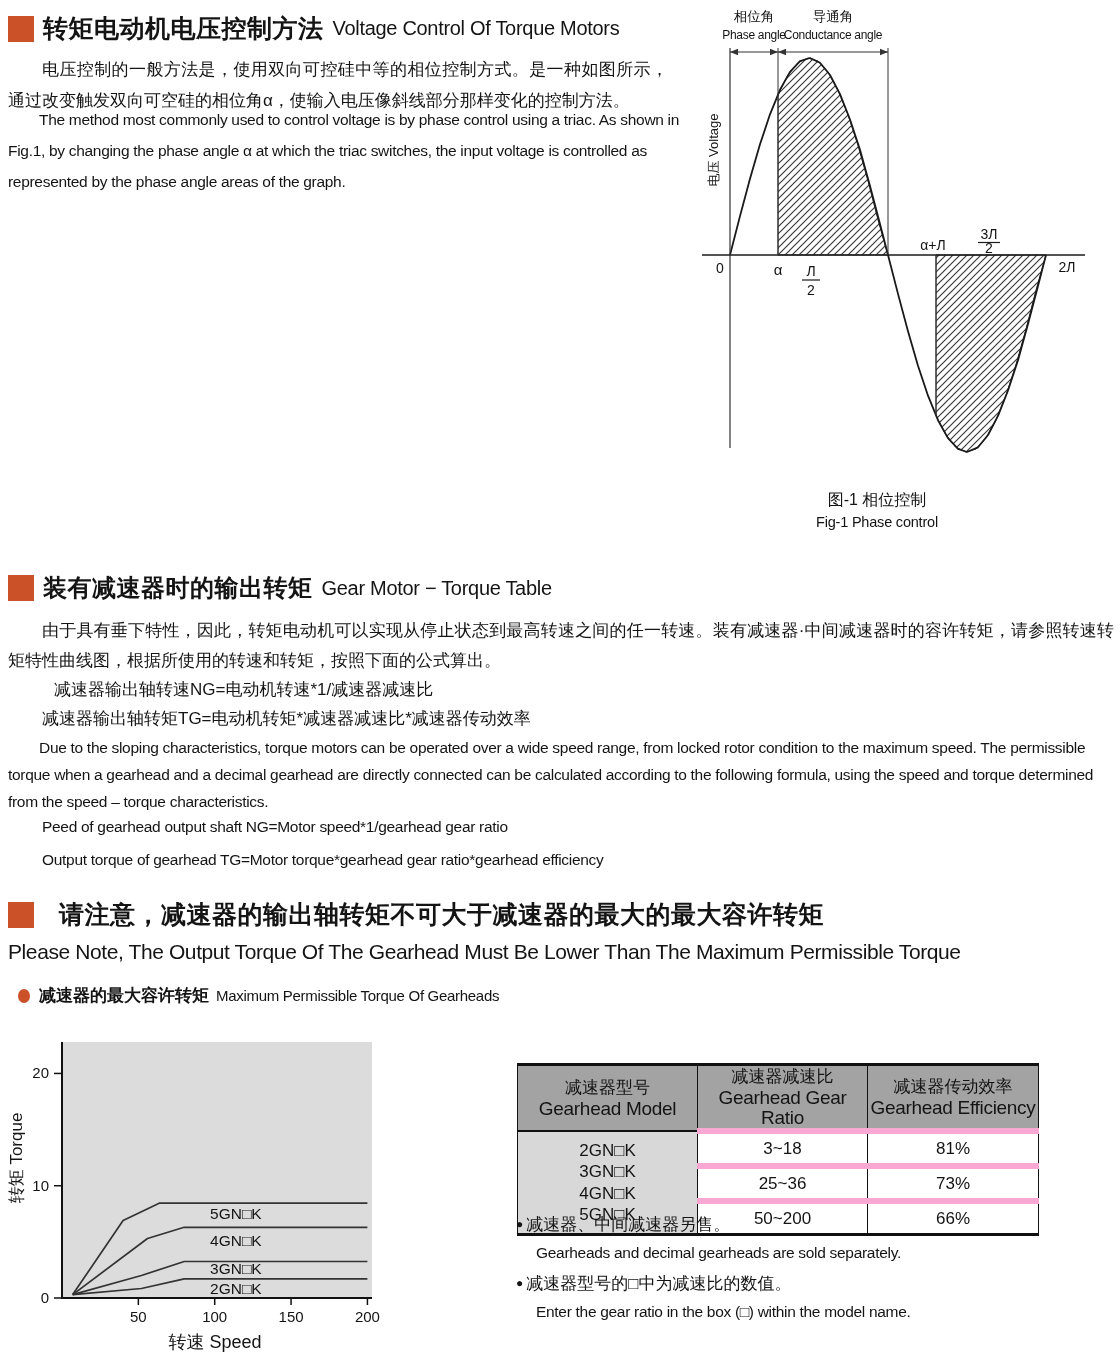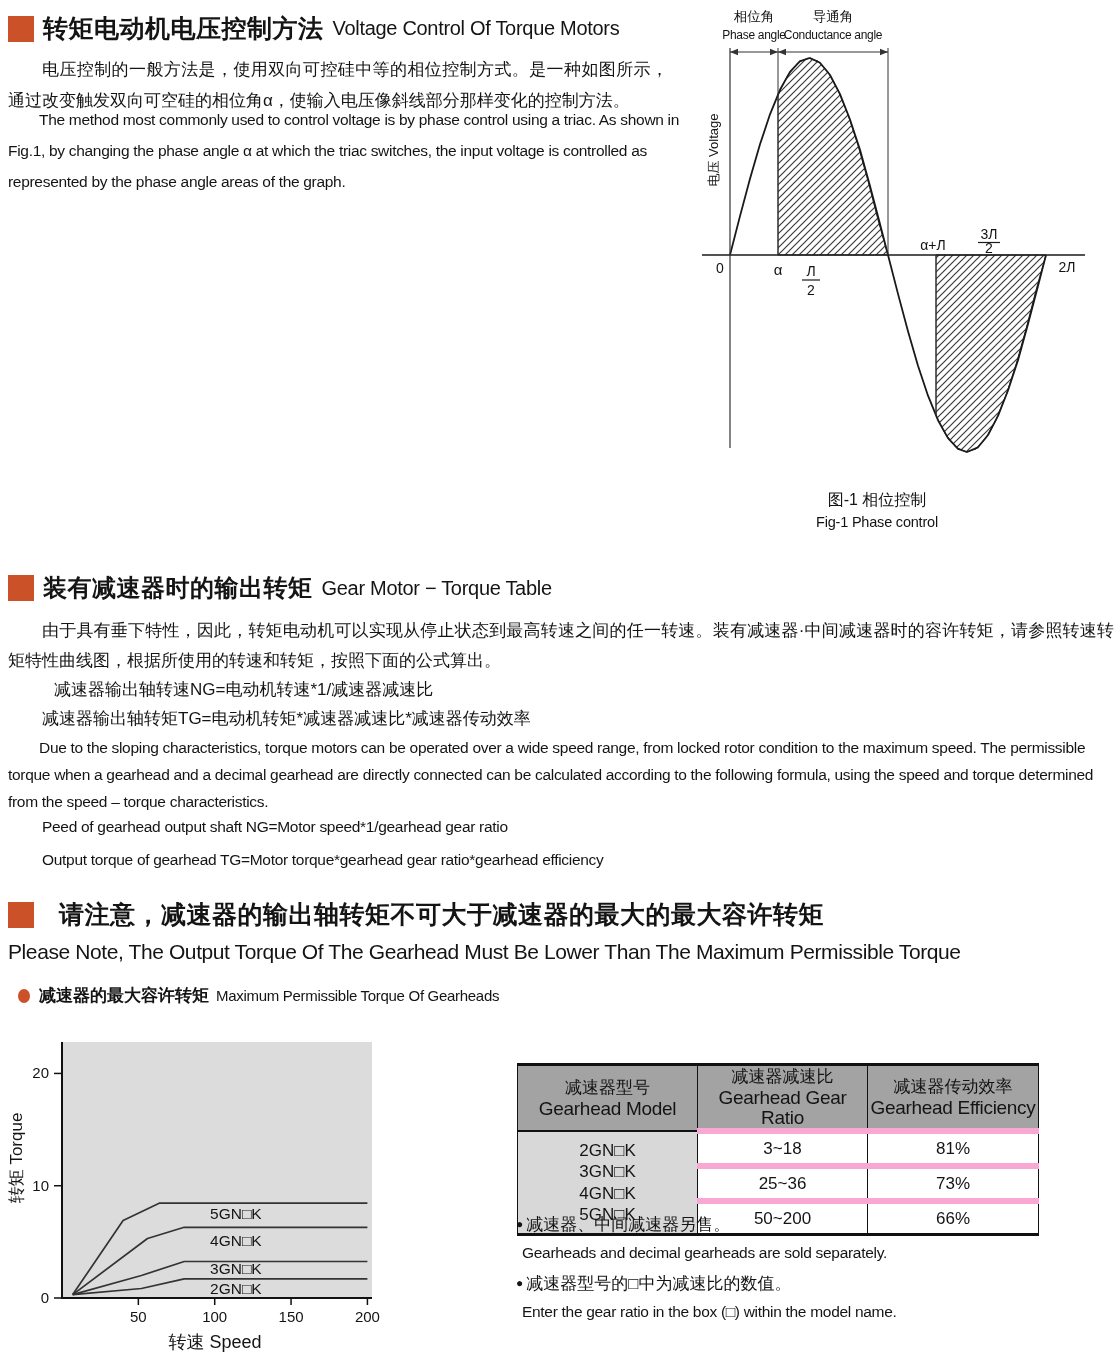--- a/index.html
+++ b/index.html
@@ -24,21 +24,21 @@
                border-top:3px solid #111;border-bottom:3px solid #111;}
   .gtable th,.gtable td{border-left:1.5px solid #111;border-right:1.5px solid #111;text-align:center;vertical-align:middle;padding:0;}
   .gtable thead th{background:#a3a3a3;border-bottom:2px solid #111;height:50px;font-weight:400;}
   .gtable thead .cn{font-size:17px;line-height:22px;}
   .gtable thead .en{font-size:19px;line-height:20px;letter-spacing:-0.3px;}
   .gtable tbody td{border-top:6px solid #f9a8d4;font-size:17px;height:29px;background:#fff;}
   .gtable td.modelcell{background:#d8d8d8;border-top:none;}
   .gtable td.modelcell div{line-height:21.5px;font-size:17px;}
   
   .note-cn{font-size:17px;line-height:28px;}
-  .note-en{font-size:15.5px;line-height:27px;letter-spacing:-0.3px;margin-left:6px;margin-bottom:3px;}
+  .note-en{font-size:15.5px;line-height:27px;letter-spacing:-0.3px;margin-left:20px;margin-bottom:3px;}
   .nbullet{font-size:12px;margin-right:3px;vertical-align:2px;}
   svg text{fill:#141414;}
 </style>
 </head>
 <body>
 
 <div class="page">
 
   <div class="abs sec-head" style="left:8px;top:12px;">
     <div class="sq"></div>

